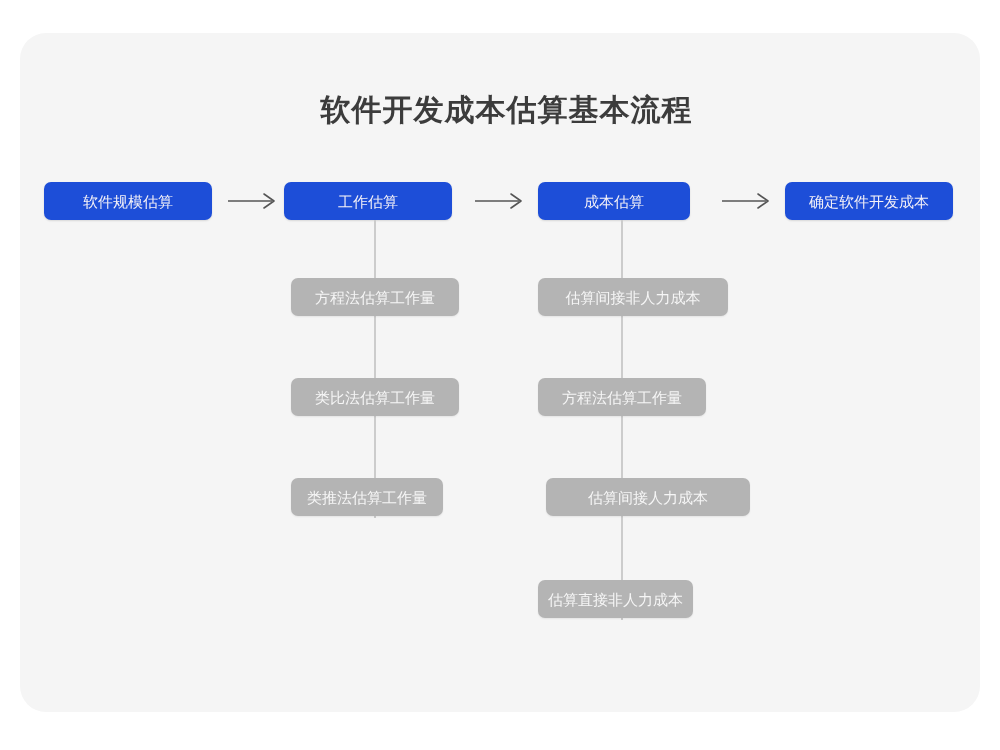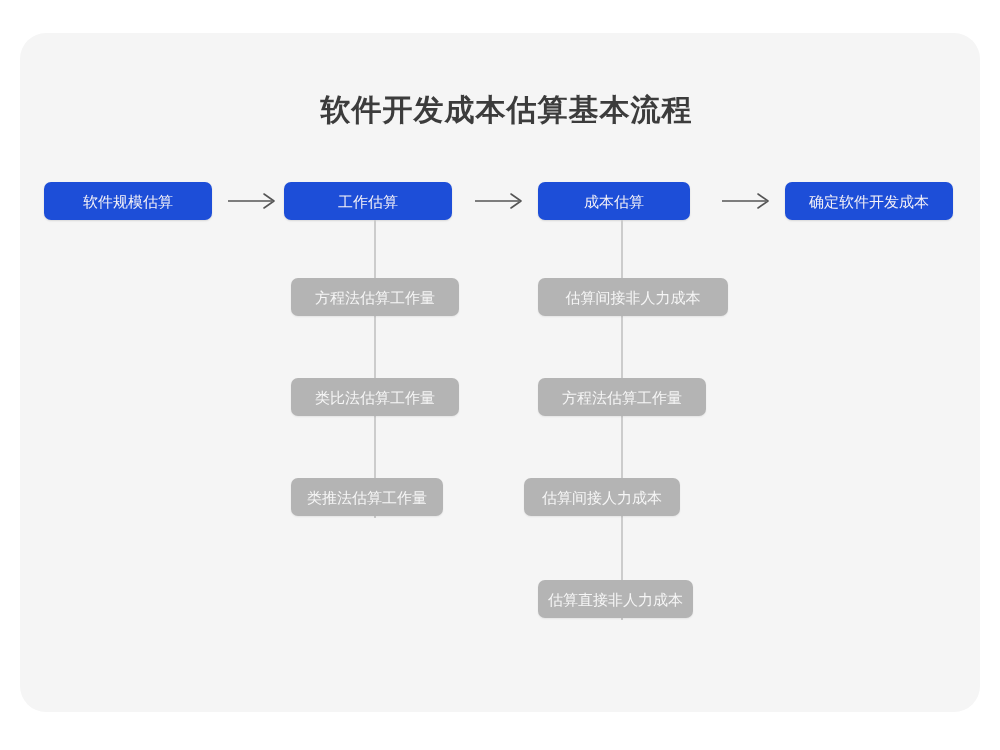--- a/index.html
+++ b/index.html
@@ -151,21 +151,21 @@
   <div class="vline" style="left:621px; top:220px; height:400px;"></div>
 
   <div class="node secondary" style="left:538px; top:278px; width:190px;">
     <span>估算间接非人力成本</span>
   </div>
 
   <div class="node secondary" style="left:538px; top:378px; width:168px;">
     <span>方程法估算工作量</span>
   </div>
 
-  <div class="node secondary" style="left:524px; top:478px; width:156px;">
+  <div class="node secondary" style="left:546px; top:478px; width:204px;">
     <span>估算间接人力成本</span>
   </div>
 
   <div class="node secondary" style="left:538px; top:580px; width:155px;">
     <span>估算直接非人力成本</span>
   </div>
 
 </div>
 
 </body></html>

